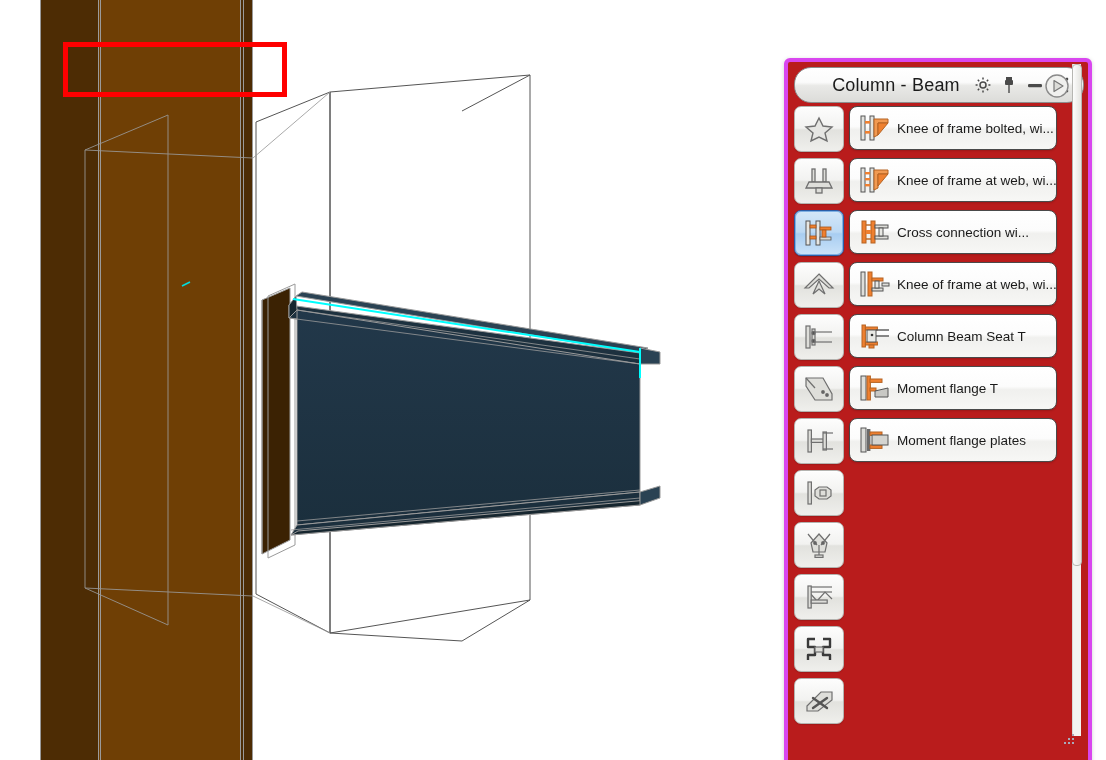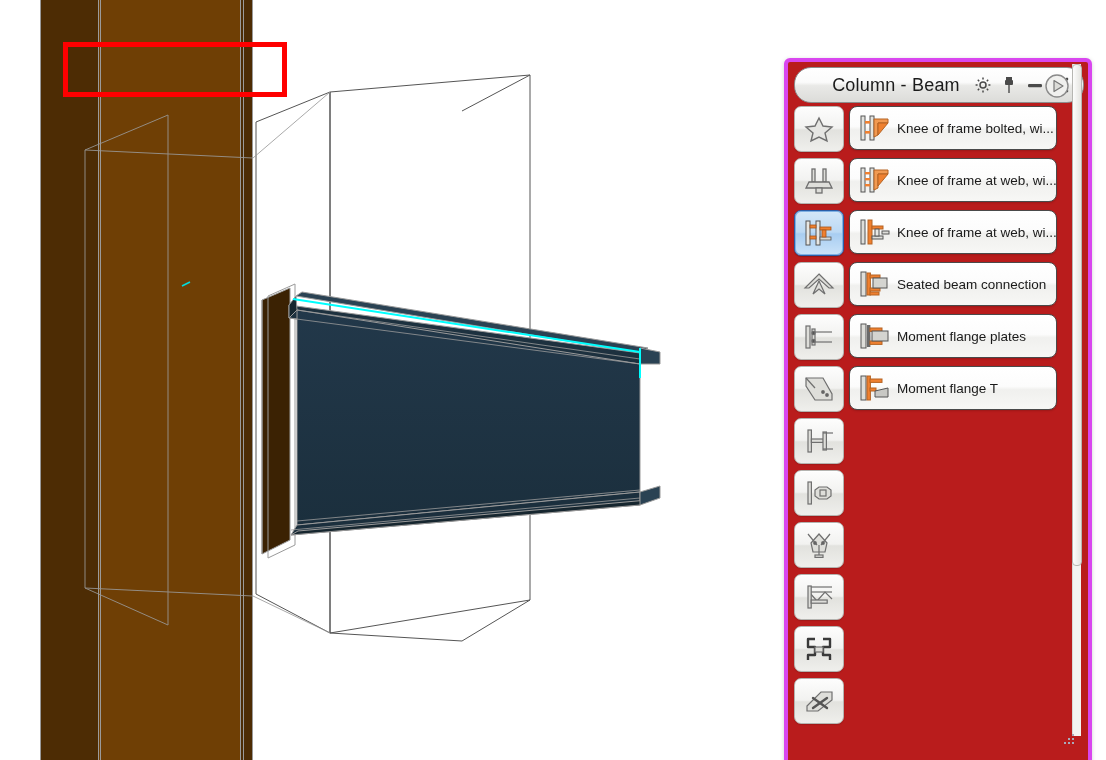--- a/index.html
+++ b/index.html
@@ -408,77 +408,94 @@
               <rect x="7" y="19" width="5" height="2.4" fill="#ef8030"></rect>
               <polygon points="16,5 30,5 30,9 20,9 20,23 16,25" fill="#f29a52" stroke="#b56322" stroke-width="1"></polygon>
               <polygon points="20,9 30,9 20,21" fill="#ef8030" stroke="#b56322" stroke-width="1"></polygon>
             </svg>
           </span>
           <span class="lbl">Knee of frame at web, wi...</span>
         </div>
 
 
 
+        <div class="item">
+          <span class="ico">
+            <svg width="34" height="30" viewBox="0 0 34 30">
+              <rect x="4" y="4" width="4" height="22" fill="#ef8030" stroke="#b56322" stroke-width="1"></rect>
+              <rect x="13" y="4" width="4" height="22" fill="#ef8030" stroke="#b56322" stroke-width="1"></rect>
+              <rect x="8" y="13" width="5" height="4" fill="#ef8030"></rect>
+              <line x1="8" y1="8" x2="13" y2="8" stroke="#b56322" stroke-width="1.4"></line>
+              <line x1="8" y1="22" x2="13" y2="22" stroke="#b56322" stroke-width="1.4"></line>
+              <rect x="17" y="8" width="13" height="3" fill="#dededa" stroke="#555" stroke-width="1"></rect>
+              <rect x="17" y="19" width="13" height="3" fill="#dededa" stroke="#555" stroke-width="1"></rect>
+              <rect x="21" y="11" width="4" height="8" fill="#e8e8e4" stroke="#555" stroke-width="1"></rect>
+            </svg>
+          </span>
+          <span class="lbl">Cross connection wi...</span>
+        </div>
 
         <div class="item">
           <span class="ico">
             <svg width="34" height="30" viewBox="0 0 34 30">
               <rect x="3" y="3" width="4" height="24" fill="#dededa" stroke="#555" stroke-width="1"></rect>
               <rect x="10" y="3" width="4" height="24" fill="#ef8030" stroke="#b56322" stroke-width="1"></rect>
               <rect x="14" y="9" width="11" height="3" fill="#ef8030" stroke="#b56322" stroke-width="1"></rect>
               <rect x="14" y="19" width="11" height="3" fill="#dededa" stroke="#555" stroke-width="1"></rect>
               <rect x="17" y="12" width="4" height="7" fill="#e8e8e4" stroke="#555" stroke-width="1"></rect>
               <rect x="24" y="14" width="7" height="3" fill="#dededa" stroke="#555" stroke-width="1"></rect>
             </svg>
           </span>
           <span class="lbl">Knee of frame at web, wi...</span>
         </div>
 
 
+        <div class="item">
+          <span class="ico">
+            <svg width="34" height="30" viewBox="0 0 34 30">
+              <rect x="4" y="4" width="3.4" height="22" fill="#ef8030" stroke="#b56322" stroke-width="1"></rect>
+              <rect x="7.4" y="6" width="12" height="3" fill="#ef8030" stroke="#b56322" stroke-width="1"></rect>
+              <rect x="7.4" y="21" width="12" height="3" fill="#ef8030" stroke="#b56322" stroke-width="1"></rect>
+              <rect x="9" y="9" width="9" height="12" fill="#e8e8e4" stroke="#555" stroke-width="1"></rect>
+              <line x1="18" y1="15" x2="31" y2="15" stroke="#555" stroke-width="1.4"></line>
+              <line x1="18" y1="9" x2="31" y2="9" stroke="#555" stroke-width="1.4"></line>
+              <circle cx="14" cy="14" r="1.3" fill="#333"></circle>
+              <rect x="11" y="24" width="5" height="3" fill="#ef8030" stroke="#b56322" stroke-width="1"></rect>
+            </svg>
+          </span>
+          <span class="lbl">Column Beam Seat T</span>
+        </div>
+
+
+
 
         <div class="item">
           <span class="ico">
             <svg width="34" height="30" viewBox="0 0 34 30">
               <rect x="3" y="3" width="5" height="24" fill="#dededa" stroke="#555" stroke-width="1"></rect>
-              <rect x="9" y="4" width="3.4" height="22" fill="#ef8030" stroke="#b56322" stroke-width="1"></rect>
-              <rect x="12" y="6" width="10" height="3" fill="#ef8030" stroke="#b56322" stroke-width="1"></rect>
-              <rect x="12" y="19" width="10" height="3" fill="#ef8030" stroke="#b56322" stroke-width="1"></rect>
-              <rect x="15" y="9" width="14" height="10" fill="#d4d4d0" stroke="#555" stroke-width="1"></rect>
-              <rect x="12" y="23" width="9" height="3" fill="#ef8030" stroke="#b56322" stroke-width="1"></rect>
-            </svg>
-          </span>
-          <span class="lbl">Seated beam connection</span>
-        </div>
-
-
+              <rect x="9" y="3" width="3.4" height="24" fill="#ef8030" stroke="#b56322" stroke-width="1"></rect>
+              <rect x="12" y="6" width="12" height="3.4" fill="#ef8030" stroke="#b56322" stroke-width="1"></rect>
+              <rect x="12" y="15" width="6" height="3" fill="#ef8030" stroke="#b56322" stroke-width="1"></rect>
+              <path d="M17 18 L30 15 L30 24 L17 24 Z" fill="#c8c8c4" stroke="#555" stroke-width="1"></path>
+            </svg>
+          </span>
+          <span class="lbl">Moment flange T</span>
+        </div>
 
         <div class="item">
           <span class="ico">
             <svg width="34" height="30" viewBox="0 0 34 30">
               <rect x="3" y="3" width="5" height="24" fill="#dededa" stroke="#555" stroke-width="1"></rect>
               <rect x="9" y="4" width="3.4" height="22" fill="#6a6a6a"></rect>
               <rect x="12" y="7" width="12" height="3.4" fill="#ef8030" stroke="#b56322" stroke-width="1"></rect>
               <rect x="12" y="20" width="12" height="3.4" fill="#ef8030" stroke="#b56322" stroke-width="1"></rect>
               <rect x="14" y="10" width="16" height="10" fill="#d4d4d0" stroke="#555" stroke-width="1"></rect>
             </svg>
           </span>
           <span class="lbl">Moment flange plates</span>
-        </div>
-
-        <div class="item">
-          <span class="ico">
-            <svg width="34" height="30" viewBox="0 0 34 30">
-              <rect x="3" y="3" width="5" height="24" fill="#dededa" stroke="#555" stroke-width="1"></rect>
-              <rect x="9" y="3" width="3.4" height="24" fill="#ef8030" stroke="#b56322" stroke-width="1"></rect>
-              <rect x="12" y="6" width="12" height="3.4" fill="#ef8030" stroke="#b56322" stroke-width="1"></rect>
-              <rect x="12" y="15" width="6" height="3" fill="#ef8030" stroke="#b56322" stroke-width="1"></rect>
-              <path d="M17 18 L30 15 L30 24 L17 24 Z" fill="#c8c8c4" stroke="#555" stroke-width="1"></path>
-            </svg>
-          </span>
-          <span class="lbl">Moment flange T</span>
         </div>
 
       </div>
     </div>
 
     <div id="listdiv" style="left:6px;top:708px;width:218px;"></div>
 
   </div>
 
   <div id="sbtrack"></div>

